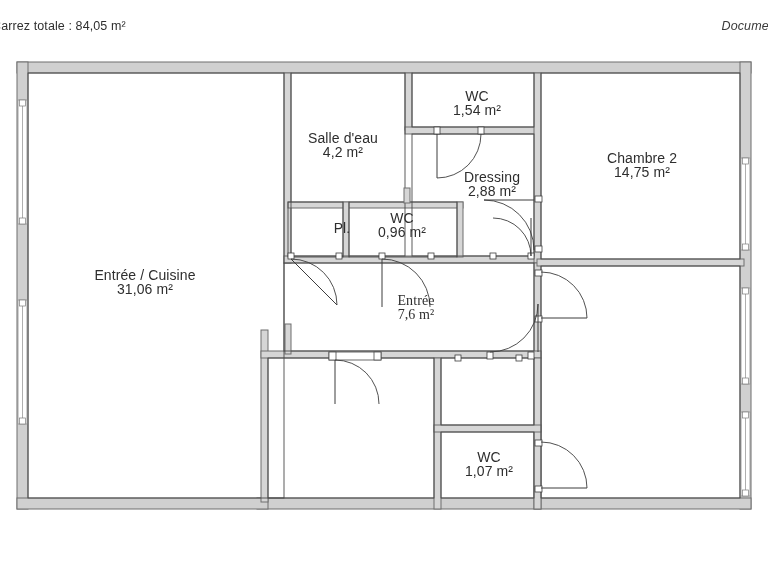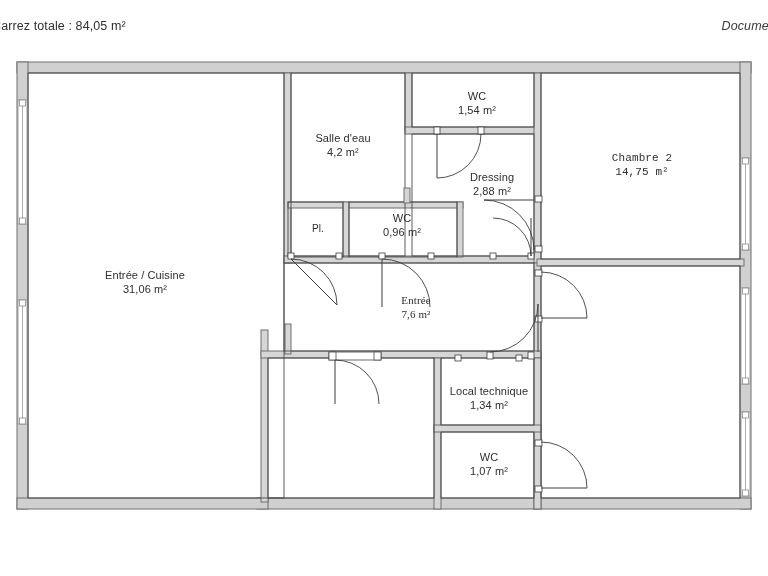--- a/index.html
+++ b/index.html
@@ -35,30 +35,30 @@
   #plan {
     position: absolute;
     left: 0;
     top: 0;
     width: 768px;
     height: 576px;
   }
   .lbl {
     position: absolute;
     text-align: center;
-    font-size: 11px;
+    font-size: 14px;
     line-height: 13.5px;
     color: #2e2e2e;
     white-space: nowrap;
     transform: translateX(-50%);
     pointer-events: none;
     letter-spacing: .1px;
   }
   .lbl .a { display:block; }
-  .lbl.sm { font-size: 10px; }
+  .lbl.sm { font-size: 14px; padding-left: 48px; }
   .wm {
     position: absolute;
     font-size: 64px;
     color: #f2f2f2;
     font-style: italic;
     letter-spacing: 4px;
     left: 250px;
     top: 215px;
     pointer-events: none;
     user-select: none;
@@ -296,30 +296,26 @@
   <div class="lbl" style="left:402px; top:212px;">
     <span class="a">WC</span>
     <span class="a">0,96 m²</span>
   </div>
 
   <div class="lbl" style="left:416px; top:294px;font-family:Liberation Serif, serif;">
     <span class="a">Entrée</span>
     <span class="a">7,6 m²</span>
   </div>
 
-  <div class="lbl" style="left:642px; top:152px;font-family:Liberation Mono, monospace;">
+  <div class="lbl" style="left:642px; top:152px;">
     <span class="a">Chambre 2</span>
     <span class="a">14,75 m²</span>
   </div>
 
 
-  <div class="lbl" style="left:489px; top:385px;">
-    <span class="a">Local technique</span>
-    <span class="a">1,34 m²</span>
-  </div>
 
   <div class="lbl" style="left:489px; top:451px;">
     <span class="a">WC</span>
     <span class="a">1,07 m²</span>
   </div>
 
   <div class="wm"></div>
 
 </div>
 

